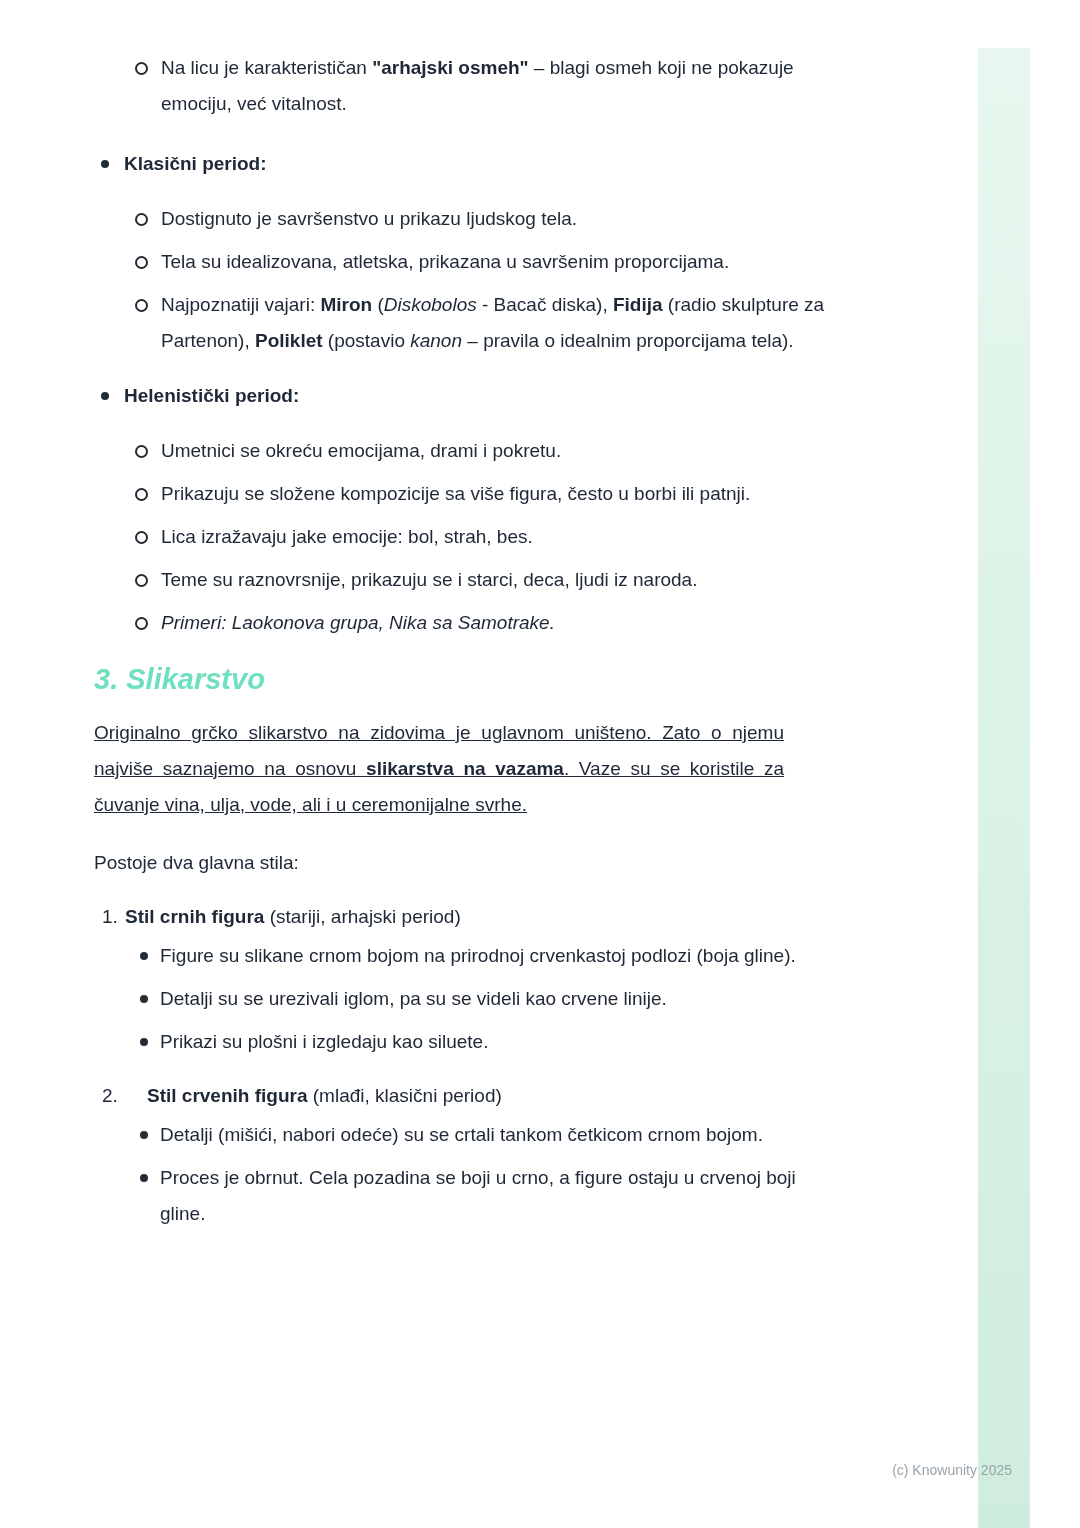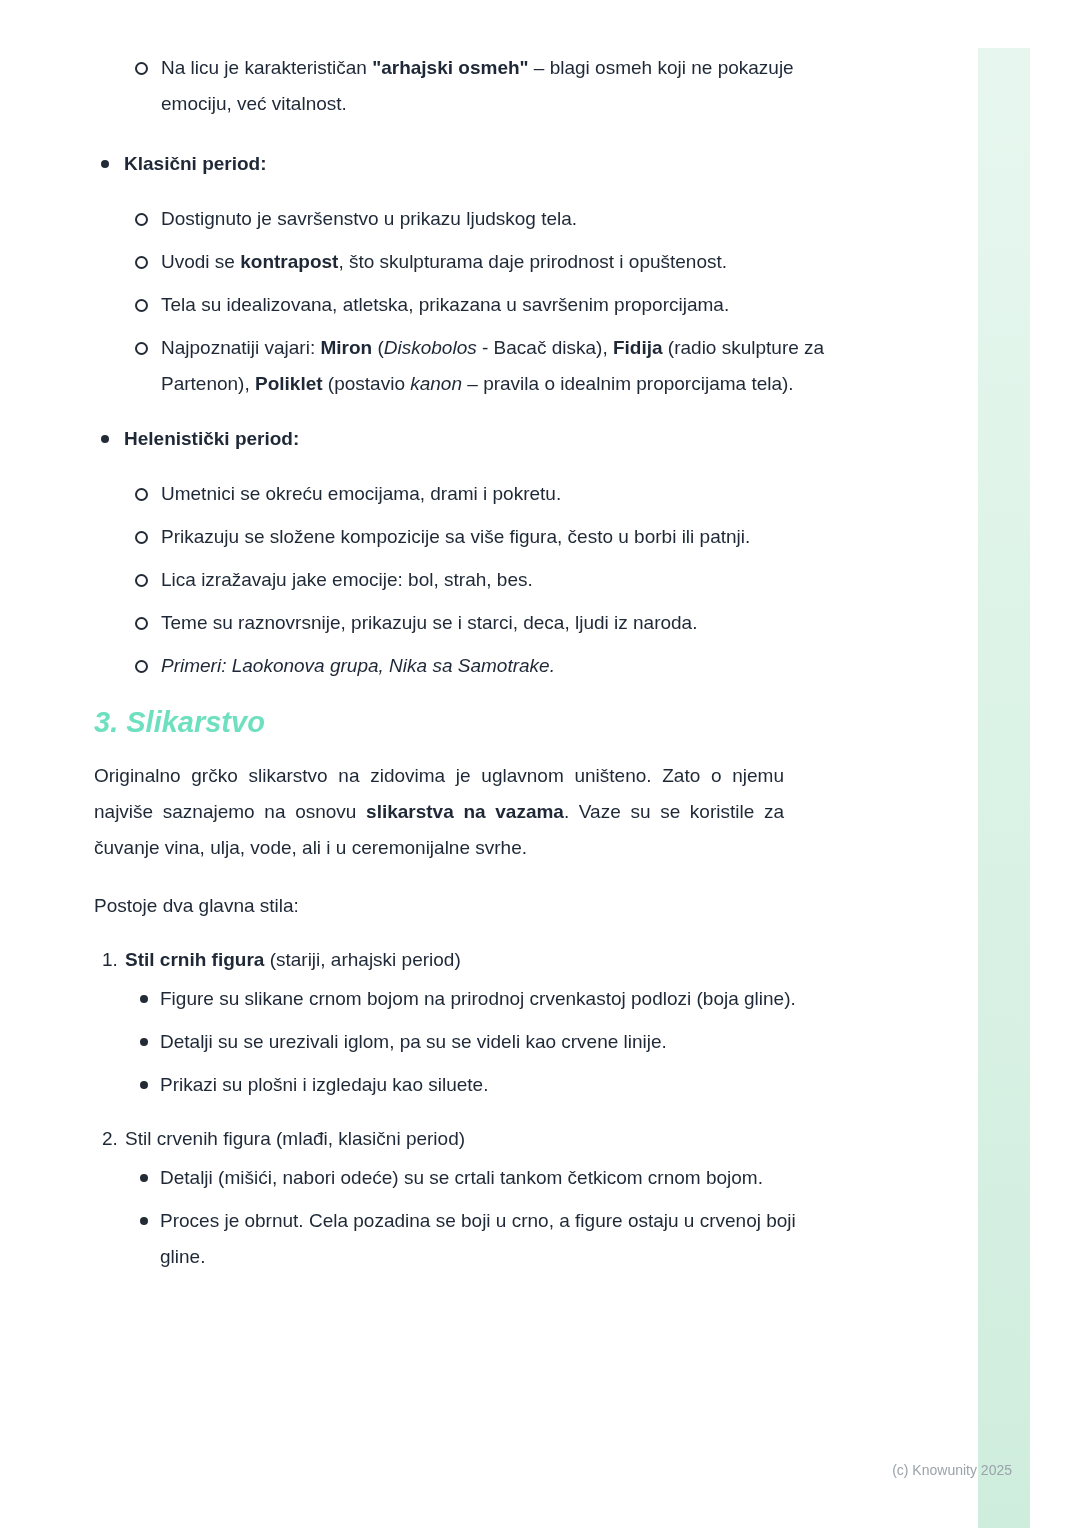--- a/index.html
+++ b/index.html
@@ -42,21 +42,21 @@
   .sublist { margin: 19px 0 19px; }
   .sublist.orphan { margin: 0 0 24px; }
   .sub-text { max-width: 675px; }
 
   .heading {
     font-size: 29px; line-height: 36px; font-weight: 700;
     color: var(--accent, #6ee0bf);
     margin-top: 20px;
     font-style: italic;
   }
-  .para1 { margin-top: 18px; max-width: 690px; text-align: justify; }
+  .para1 { margin-top: 18px; max-width: 690px; text-align: justify; text-decoration: underline; }
   .para2 { margin-top: 22px; }
 
   .num-item { display: flex; margin-top: 18px; }
   .num { flex: none; width: 23px; margin-left: 8px; }
   .num-sublist { margin: 3px 0 14px; }
 
   .footer {
     position: absolute; right: 68px; bottom: 50px;
     font-size: 14px; color: var(--muted, #9aa3ab); z-index: 2;
   }
@@ -79,24 +79,20 @@
 
     <div class="l1-block">
       <div class="l1-item">
         <span class="marker-disc"></span>
         <span class="txt bold">Klasični period:</span>
       </div>
       <ul class="sublist">
         <li class="subitem">
           <span class="marker-circle"></span>
           <span class="txt sub-text"><span>Dostignuto je savršenstvo u prikazu ljudskog tela.</span></span>
-        </li>
-        <li class="subitem">
-          <span class="marker-circle"></span>
-          <span class="txt sub-text"><span>Uvodi se </span><span style="font-weight: 700;">kontrapost</span><span>, što skulpturama daje prirodnost i opuštenost.</span></span>
         </li>
         <li class="subitem">
           <span class="marker-circle"></span>
           <span class="txt sub-text"><span>Tela su idealizovana, atletska, prikazana u savršenim proporcijama.</span></span>
         </li>
         <li class="subitem">
           <span class="marker-circle"></span>
           <span class="txt sub-text"><span>Najpoznatiji vajari: </span><span style="font-weight: 700;">Miron</span><span> (</span><span style="font-style: italic;">Diskobolos</span><span> - Bacač diska), </span><span style="font-weight: 700;">Fidija</span><span> (radio skulpture za Partenon), </span><span style="font-weight: 700;">Poliklet</span><span> (postavio </span><span style="font-style: italic;">kanon</span><span> – pravila o idealnim proporcijama tela).</span></span>
         </li>
       </ul>
@@ -153,21 +149,21 @@
         <li class="subitem">
           <span class="marker-disc-sub"></span>
           <span class="txt sub-text"><span>Prikazi su plošni i izgledaju kao siluete.</span></span>
         </li>
       </ul>
     </div>
 
     <div class="num-block">
       <div class="num-item">
         <span class="num">2.</span>
-        <span class="txt"><span style="font-weight: 400;">Stil crvenih figura</span><span> (mlađi, klasični period)</span></span>
+        <span class="txt"><span style="font-weight: 700; margin-left: 22px;">Stil crvenih figura</span><span> (mlađi, klasični period)</span></span>
       </div>
       <ul class="num-sublist">
         <li class="subitem">
           <span class="marker-disc-sub"></span>
           <span class="txt sub-text"><span>Detalji (mišići, nabori odeće) su se crtali tankom četkicom crnom bojom.</span></span>
         </li>
         <li class="subitem">
           <span class="marker-disc-sub"></span>
           <span class="txt sub-text"><span>Proces je obrnut. Cela pozadina se boji u crno, a figure ostaju u crvenoj boji gline.</span></span>
         </li>

